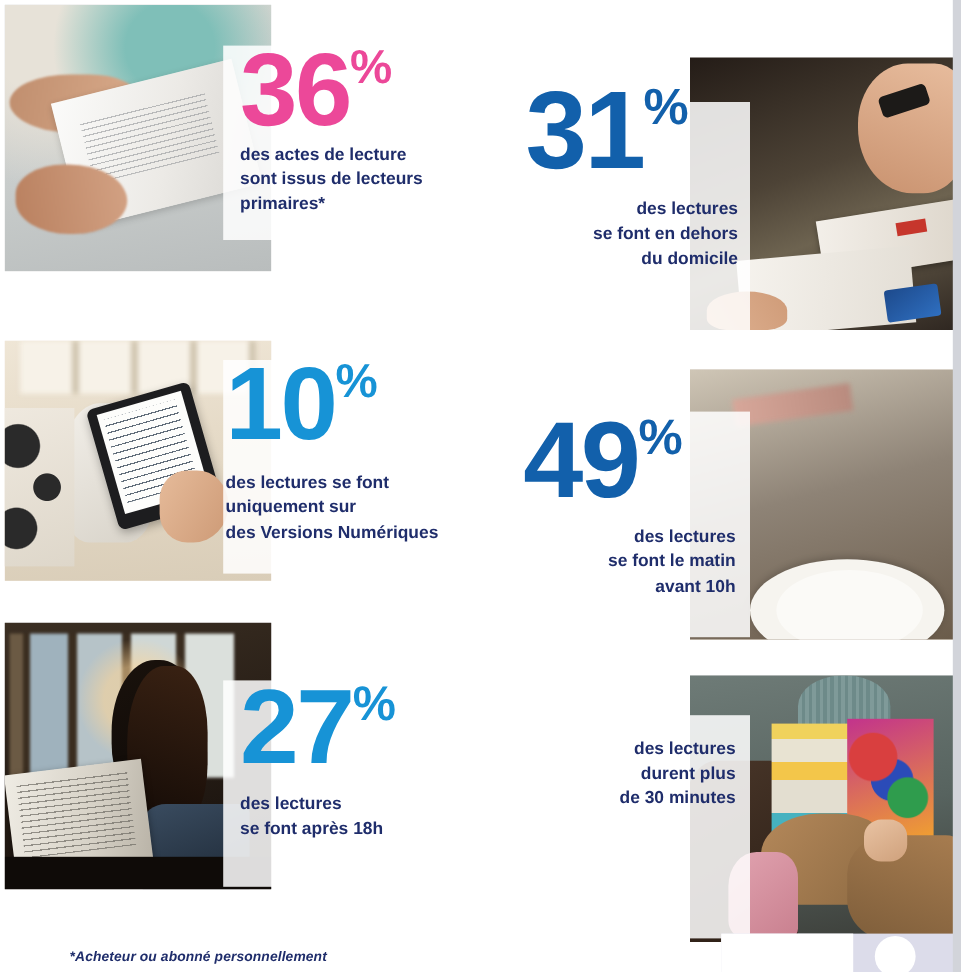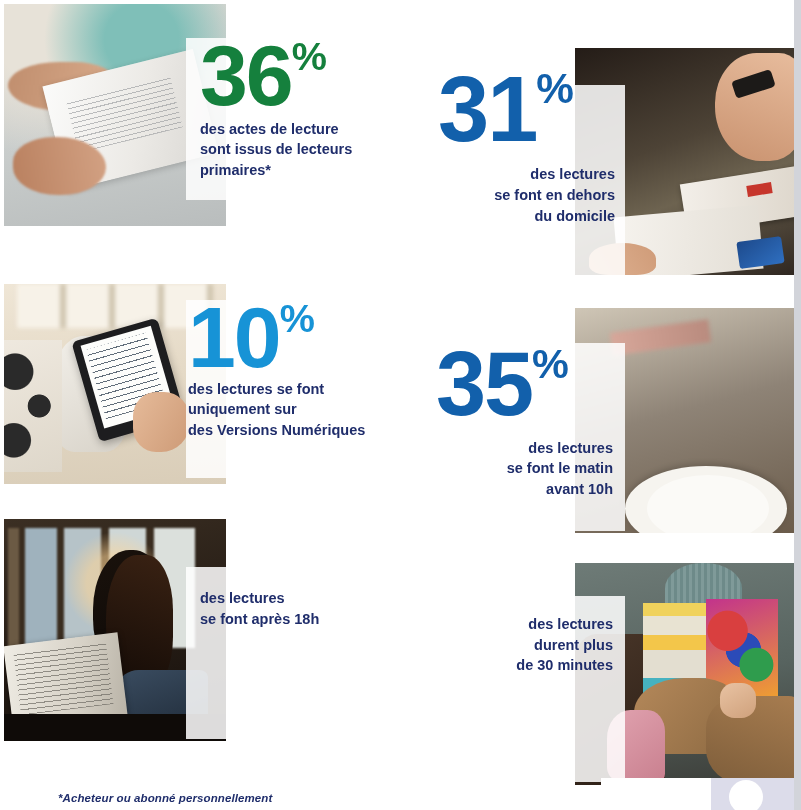--- a/index.html
+++ b/index.html
@@ -282,56 +282,59 @@
   <div class="panel solid" style="left:228px;top:300px;width:210px;height:178px;"></div>
 
   <div class="panel" style="left:575px;top:343px;width:50px;height:188px;"></div>
 
   <div class="panel" style="left:186px;top:567px;width:42px;height:172px;"></div>
   <div class="panel solid" style="left:228px;top:567px;width:190px;height:172px;"></div>
 
   <div class="panel" style="left:575px;top:596px;width:50px;height:186px;"></div>
 
   <div class="stat" style="left:200px;top:40px;width:230px;">
-    <div class="num align-left" style="font-size:86px;color:#15803d;">
+    <div class="num align-left" style="font-size:86px;color:#ec4899;">
       <span>36</span><span class="pct">%</span>
     </div>
     <div class="desc align-left" style="margin-top:8px;">des actes de lecture
 sont issus de lecteurs
 primaires*</div>
   </div>
 
   <div class="stat" style="left:400px;top:72px;width:215px;">
     <div class="num align-left" style="font-size:92px;color:#1260AB;padding-left:38px;">
       <span>31</span><span class="pct">%</span>
     </div>
     <div class="desc align-right" style="margin-top:17px;">des lectures
 se font en dehors
 du domicile</div>
   </div>
 
   <div class="stat" style="left:188px;top:302px;width:240px;">
     <div class="num align-left" style="font-size:86px;color:#1793D6;">
       <span>10</span><span class="pct">%</span>
     </div>
-    <div class="desc align-left" style="margin-top:6px;">des lectures se font
+    <div class="desc align-left" style="margin-top:20px;">des lectures se font
 uniquement sur
 des Versions Numériques</div>
   </div>
 
   <div class="stat" style="left:398px;top:348px;width:215px;">
     <div class="num align-left" style="font-size:90px;color:#1260AB;padding-left:38px;">
-      <span>35</span><span class="pct">%</span>
+      <span>49</span><span class="pct">%</span>
     </div>
     <div class="desc align-right" style="margin-top:16px;">des lectures
 se font le matin
 avant 10h</div>
   </div>
 
   <div class="stat" style="left:200px;top:570px;width:220px;">
+    <div class="num align-left" style="font-size:88px;color:#1793D6;">
+      <span>27</span><span class="pct">%</span>
+    </div>
     <div class="desc align-left" style="margin-top:18px;">des  lectures
 se font après 18h</div>
   </div>
 
   <div class="stat" style="left:428px;top:598px;width:185px;">
     <div class="desc align-right" style="margin-top:16px;">des lectures
 durent plus
 de 30 minutes</div>
   </div>
 

